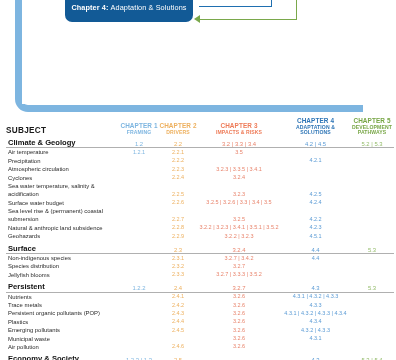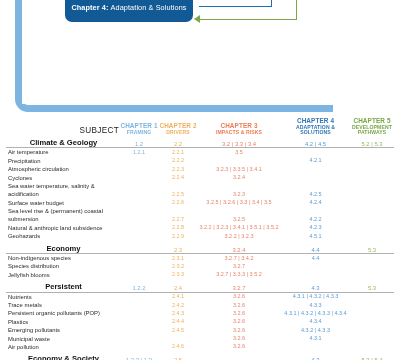--- a/index.html
+++ b/index.html
@@ -3,21 +3,21 @@
 <meta charset="utf-8">
 <style>
   html,body{margin:0;padding:0;}
   body{
     width:396px;height:360px;overflow:hidden;background:#ffffff;
     font-family:"Liberation Sans", sans-serif;
     -webkit-font-smoothing:antialiased;
   }
   
   .diagram-wrap{
-    position:relative;width:333px;height:118px;overflow:hidden;background:#ffffff;
+    position:relative;width:333px;height:118px;overflow:hidden;background:#ffffff;padding-left:30px;
   }
   .diagram-frame{
     position:absolute;left:15px;top:-78px;width:360px;height:190px;
     border:7px solid #7db5e0;border-radius:13px;background:#ffffff;
     box-sizing:border-box;
   }
   .diagram-inner{
     position:absolute;left:22px;top:-72px;width:346px;height:176px;
     background:#ffffff;box-sizing:border-box;
   }
@@ -43,31 +43,31 @@
   .col-subject{width:113px;}
   .col-c1{width:40px;}
   .col-c2{width:38px;}
   .col-c3{width:84px;}
   .col-c4{width:69px;}
   .col-c5{width:44px;}
   thead th{padding-bottom:1px;}
   .hdr{text-align:center;line-height:1.02;font-size:5.6px;font-weight:bold;letter-spacing:0.1px;}
   .hdr .hnum{font-size:6.4px;display:block;}
   .hdr .hsub{font-size:5.1px;display:block;font-weight:bold;}
-  .hdr-subject{font-size:8.2px;font-weight:normal;color:#1a1a1a;text-align:right;
+  .hdr-subject{font-size:8.2px;font-weight:bold;color:#1a1a1a;text-align:left;
      letter-spacing:0.3px;padding-bottom:1px;}
   .c1{color:#7db5e0;} .c2{color:#edb05e;} .c3{color:#e8836b;}
   .c4{color:#5b9bd5;} .c5{color:#93bb6a;}
   .hdr.c1{color:#7db5e0;} .hdr.c2{color:#edb05e;} .hdr.c3{color:#ee7b58;}
   .hdr.c4{color:#2e75b6;} .hdr.c5{color:#76a544;}
   tr.section td{padding-top:3px;}
   tr.section td.subj{font-size:7.6px;font-weight:bold;color:#111111;padding-left:2px;}
   tr.section td.val{font-size:5.9px;text-align:center;font-weight:normal;}
   tr.section{border-bottom:1px solid #b5b5b5;}
-  tr.section td{border-bottom:0.9px solid #b0b0b0;padding-bottom:0.5px;text-align:center;}
+  tr.section td{border-bottom:0.9px solid #b0b0b0;padding-bottom:0.5px;}
   tr.item td.subj{font-size:5.9px;color:#2b2b2b;padding-left:2px;}
   tr.item td.val{font-size:5.5px;text-align:center;}
   tr.item td{line-height:1.42;}
   tr.section td.val.blank, tr.item td.val.blank{color:transparent;}
 </style>
 </head>
 <body>
 
 <div class="diagram-wrap">
   <div class="diagram-frame"></div>
@@ -197,21 +197,21 @@
         </tr>
         <tr class="item">
           <td class="subj">Geohazards</td>
           <td class="val c1 blank"></td>
           <td class="val c2">2.2.9</td>
           <td class="val c3">3.2.2 | 3.2.3</td>
           <td class="val c4">4.5.1</td>
           <td class="val c5 blank"></td>
         </tr>
         <tr class="section">
-          <td class="subj">Economy</td>
+          <td class="subj">Surface</td>
           <td class="val c1 blank"></td>
           <td class="val c2">2.3</td>
           <td class="val c3">3.2.4</td>
           <td class="val c4">4.4</td>
           <td class="val c5">5.3</td>
         </tr>
         <tr class="item">
           <td class="subj">Non-indigenous species</td>
           <td class="val c1 blank"></td>
           <td class="val c2">2.3.1</td>

